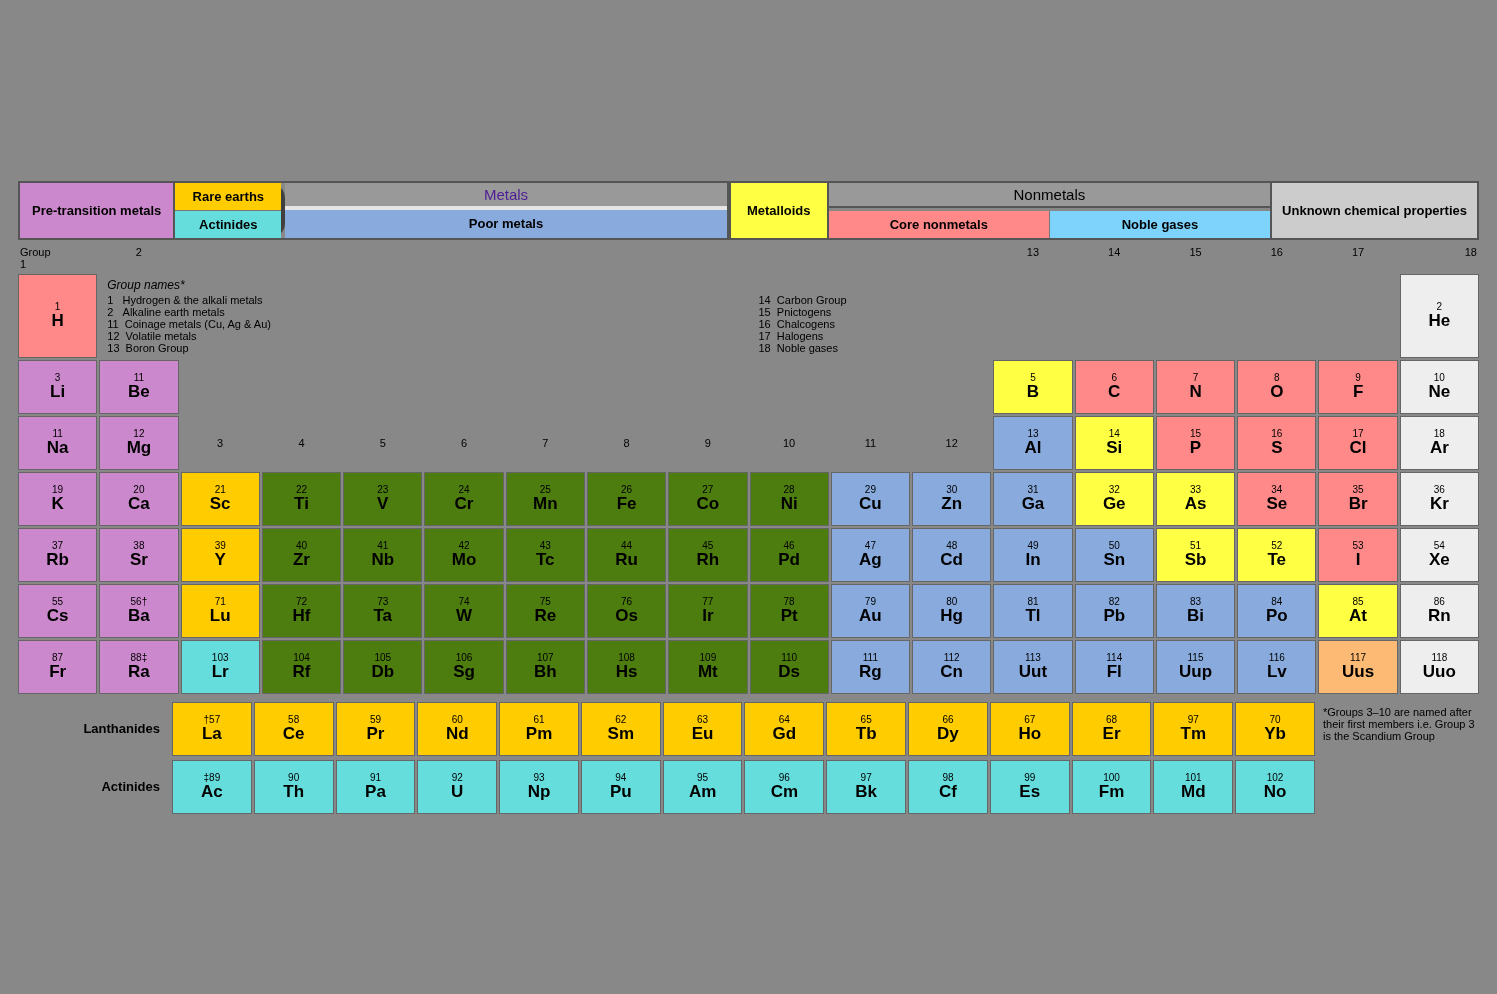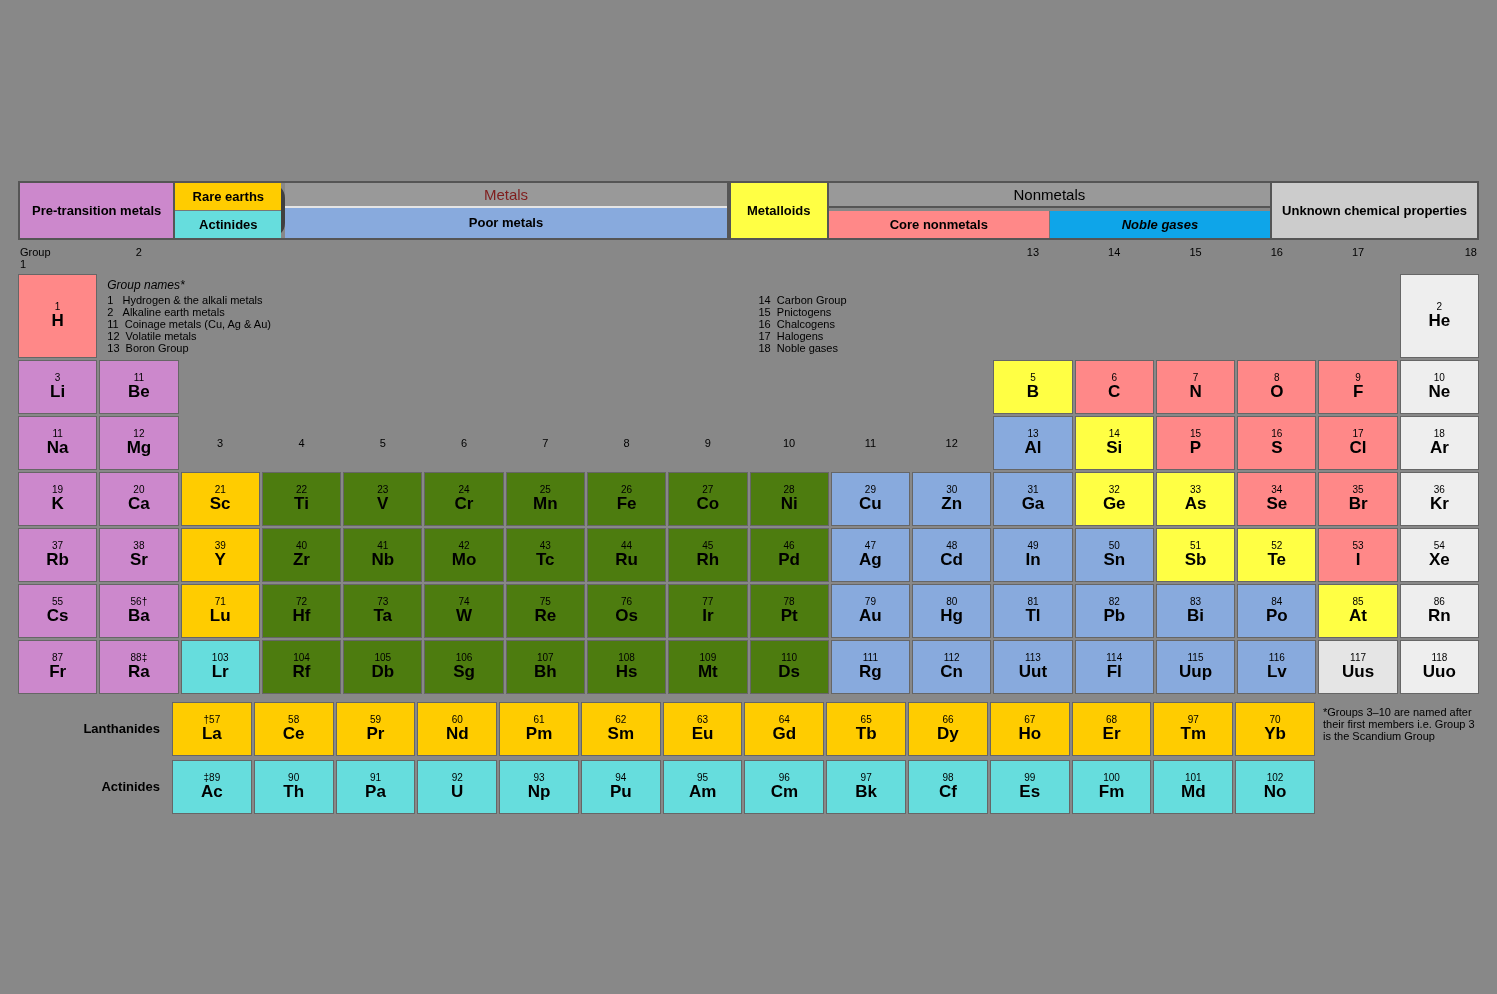--- a/index.html
+++ b/index.html
@@ -51,21 +51,21 @@
       color: #000;
     }
     .cell.pre-transition { background: #cc88cc; }
     .cell.rare-earth { background: #ffcc00; }
     .cell.actinide-cell { background: #66dddd; }
     .cell.transition-metal { background: #4d7c0f; }
     .cell.poor-metal { background: #88aadd; }
     .cell.metalloid { background: #ffff44; }
     .cell.core-nonmetal { background: #ff8888; }
     .cell.noble-gas { background: #eeeeee; }
-    .cell.unknown-props { background: #e5e5e5; }
+    .cell.unknown-props { background: #fdba74; }
     .cell.empty { background: transparent; border: none; }
   </style>
 </head>
 <body>
 
 <div class="periodic-table-wrapper">
 
   <div style="display:flex; border:2px solid #555; margin-bottom:6px; background:#888;">
 
     <div style="background:#cc88cc; padding:8px 12px; display:flex; align-items:center; justify-content:center; font-size:13px; font-weight:bold; text-align:center; border-right:2px solid #555; min-width:110px;">
@@ -75,21 +75,21 @@
     <div style="display:flex; flex-direction:column; border-right:4px solid #404040; min-width:110px;border-radius:15px;">
       <div style="background:#ffcc00; padding:6px 10px; font-size:13px; font-weight:bold; text-align:center; border-bottom:1px solid #777; flex:1; display:flex; align-items:center; justify-content:center;">
         <span>Rare earths</span>
       </div>
       <div style="background:#66dddd; padding:6px 10px; font-size:13px; font-weight:bold; text-align:center; flex:1; display:flex; align-items:center; justify-content:center;">
         <span>Actinides</span>
       </div>
     </div>
 
     <div style="display:flex; flex-direction:column; border-right:2px solid #555; flex:1;">
-      <div style="text-align:center; font-size:15px; padding:3px; background:#999; border-bottom:2px solid #e5e5e5; color:#7f1d1d;">
+      <div style="text-align:center; font-size:15px; padding:3px; background:#999; border-bottom:4px solid #e5e5e5; color:#4c1d95;">
         <span>Metals</span>
       </div>
       <div style="display:flex; flex:1;">
         <div style="background:#88aadd; padding:6px 6px; font-size:13px; font-weight:bold; text-align:center; display:flex; align-items:center; justify-content:center; flex:1;">
           <span>Poor metals</span>
         </div>
       </div>
     </div>
 
     <div style="background:#ffff44; padding:8px 10px; font-size:13px; font-weight:bold; text-align:center; border-right:2px solid #555; border-left:2px solid #555; display:flex; align-items:center; justify-content:center; min-width:100px;">
@@ -97,21 +97,21 @@
     </div>
 
     <div style="display:flex; flex-direction:column; border-right:2px solid #555; flex:1;">
       <div style="text-align:center; font-size:15px; padding:3px; background:#999; border-bottom:2px solid #555; color:#000;">
         <span>Nonmetals</span>
       </div>
       <div style="display:flex; flex:1;align-items:flex-end;">
         <div style="background:#ff8888; padding:6px 10px; font-size:13px; font-weight:bold; text-align:center; border-right:1px solid #777; display:flex; align-items:center; justify-content:center; flex:1;">
           <span>Core nonmetals</span>
         </div>
-        <div style="background:#0ea5e9; padding:6px 10px; font-size:13px; font-weight:bold; text-align:center; display:flex; align-items:center; justify-content:center; flex:1;font-style:italic;">
+        <div style="background:#7dd3fc; padding:6px 10px; font-size:13px; font-weight:bold; text-align:center; display:flex; align-items:center; justify-content:center; flex:1;">
           <span>Noble gases</span>
         </div>
       </div>
     </div>
 
     <div style="background:#cccccc; padding:8px 10px; font-size:13px; font-weight:bold; text-align:center; display:flex; align-items:center; justify-content:center; min-width:120px;">
       <span>Unknown chemical properties</span>
     </div>
   </div>
 

